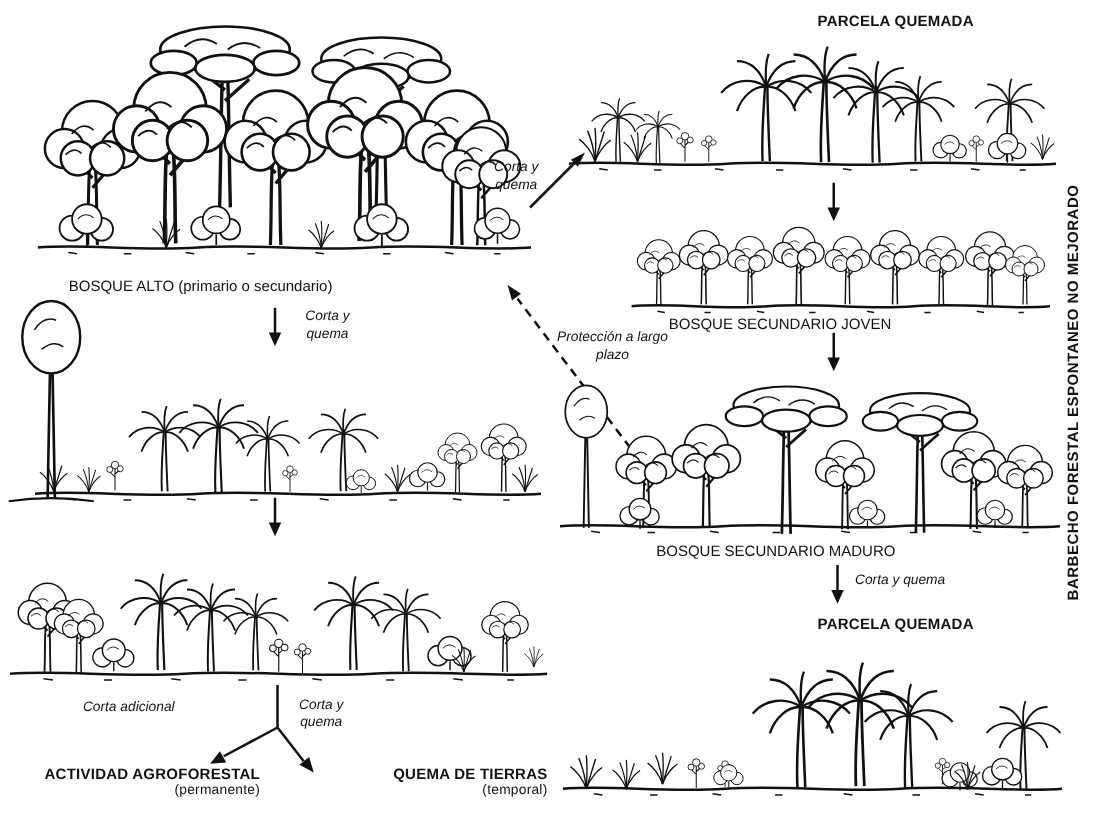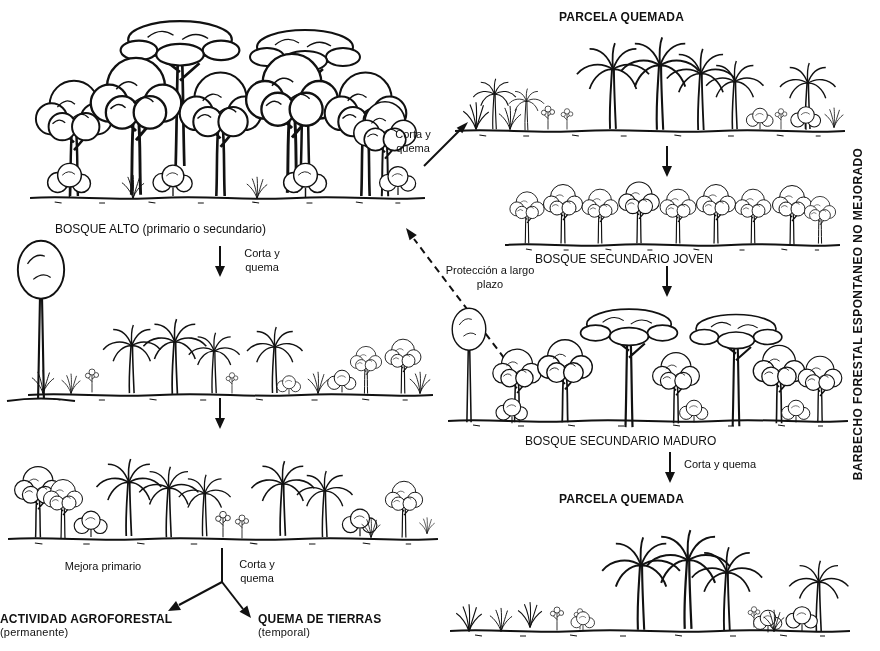--- a/index.html
+++ b/index.html
@@ -1,22 +1,22 @@
 <!DOCTYPE html>
 <html><head>
 <meta charset="utf-8">
 <style>
   *{margin:0;padding:0;box-sizing:border-box}
   html,body{background:#fff}
   body{font-family:"Liberation Sans","DejaVu Sans",sans-serif;color:#111}
   .canvas{position:relative;width:880px;height:651px;background:#fff;overflow:hidden}
   .abs{position:absolute}
-  .heading{font-size:12px;font-weight:bold;text-align:left;letter-spacing:.2px;line-height:1.2}
+  .heading{font-size:12px;font-weight:bold;text-align:right;letter-spacing:.2px;line-height:1.2}
   .label{font-size:12px;text-align:left;line-height:1.2}
-  .action{font-size:11px;text-align:center;line-height:1.25}
+  .action{font-size:11px;font-style:italic;text-align:center;line-height:1.25}
   .action-left{text-align:left}
   .note{font-size:11px;font-weight:normal}
   .vertical-label{font-size:12px;font-weight:bold;text-align:center;letter-spacing:.4px;white-space:nowrap;transform:rotate(-90deg);transform-origin:center}
   svg{display:block}
 </style>
 </head>
 <body>
 
 <div class="canvas">
 
@@ -164,21 +164,21 @@
     <use href="#sym-weed" x="225" y="70" width="18" height="27"></use>
     <use href="#sym-palm" x="240" y="18" width="68" height="77"></use>
     <use href="#sym-palm" x="286" y="28" width="60" height="68"></use>
     <use href="#sym-shrub" x="330" y="62" width="44" height="33"></use>
     <use href="#sym-grass" x="352" y="74" width="22" height="22"></use>
     <use href="#sym-tree-round" x="372" y="34" width="48" height="62"></use>
     <use href="#sym-grass" x="410" y="74" width="18" height="18"></use>
     <use href="#sym-ground" x="0" y="90" width="430" height="14"></use>
   </svg>
 
-  <div class="abs action" style="left:48px;top:560px;width:110px">Mejora primario</div>
+  <div class="abs action" style="left:48px;top:560px;width:110px">Corta adicional</div>
   <div class="abs action" style="left:232px;top:558px;width:50px">Corta y quema</div>
 
   <svg class="abs" style="left:150px;top:548px" width="120" height="80" viewBox="0 0 120 80">
     <line x1="72" y1="0" x2="72" y2="34" stroke="#111" stroke-width="2"></line>
     <line x1="72" y1="34" x2="29" y2="57" stroke="#111" stroke-width="2"></line>
     <polygon points="18,63 26,53 31,62" fill="#111"></polygon>
     <line x1="72" y1="34" x2="93" y2="61" stroke="#111" stroke-width="2"></line>
     <polygon points="101,70 89.5,63.8 97.3,57.5" fill="#111"></polygon>
   </svg>
 

